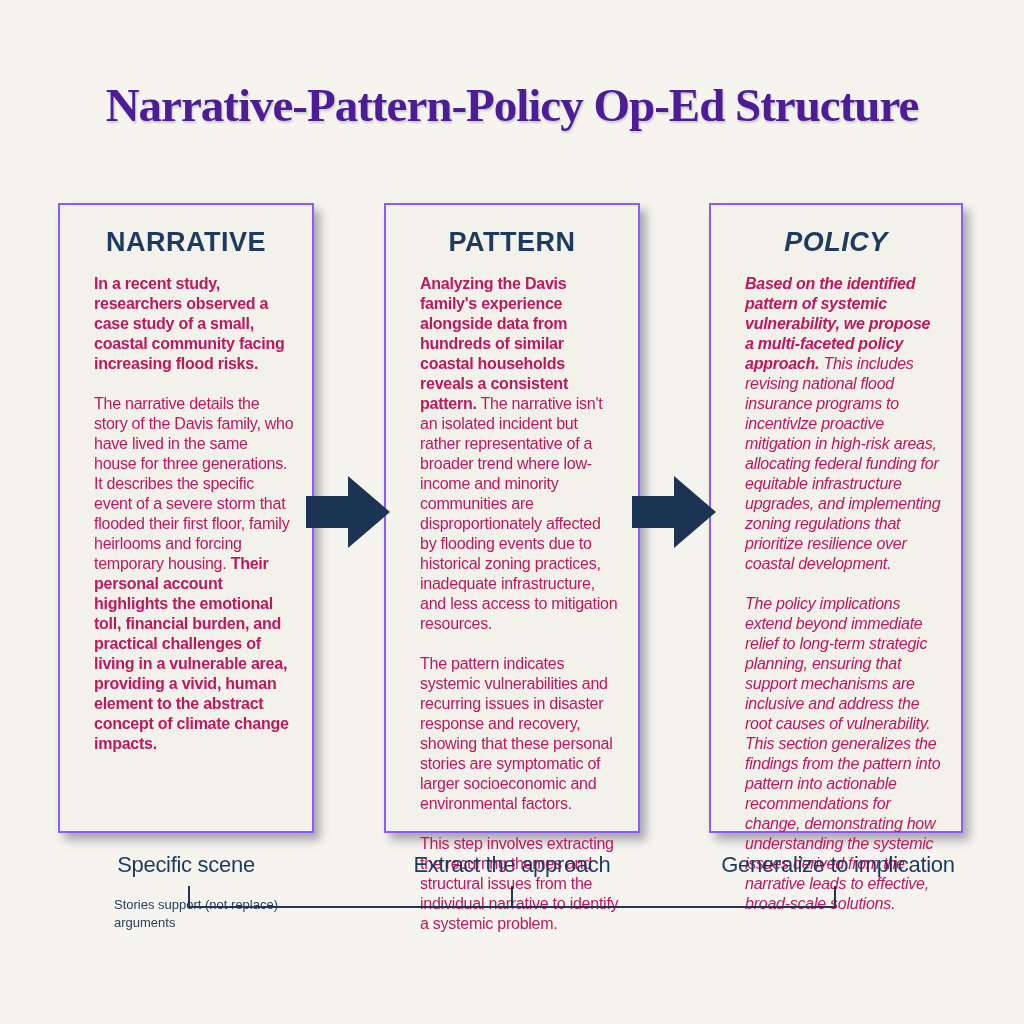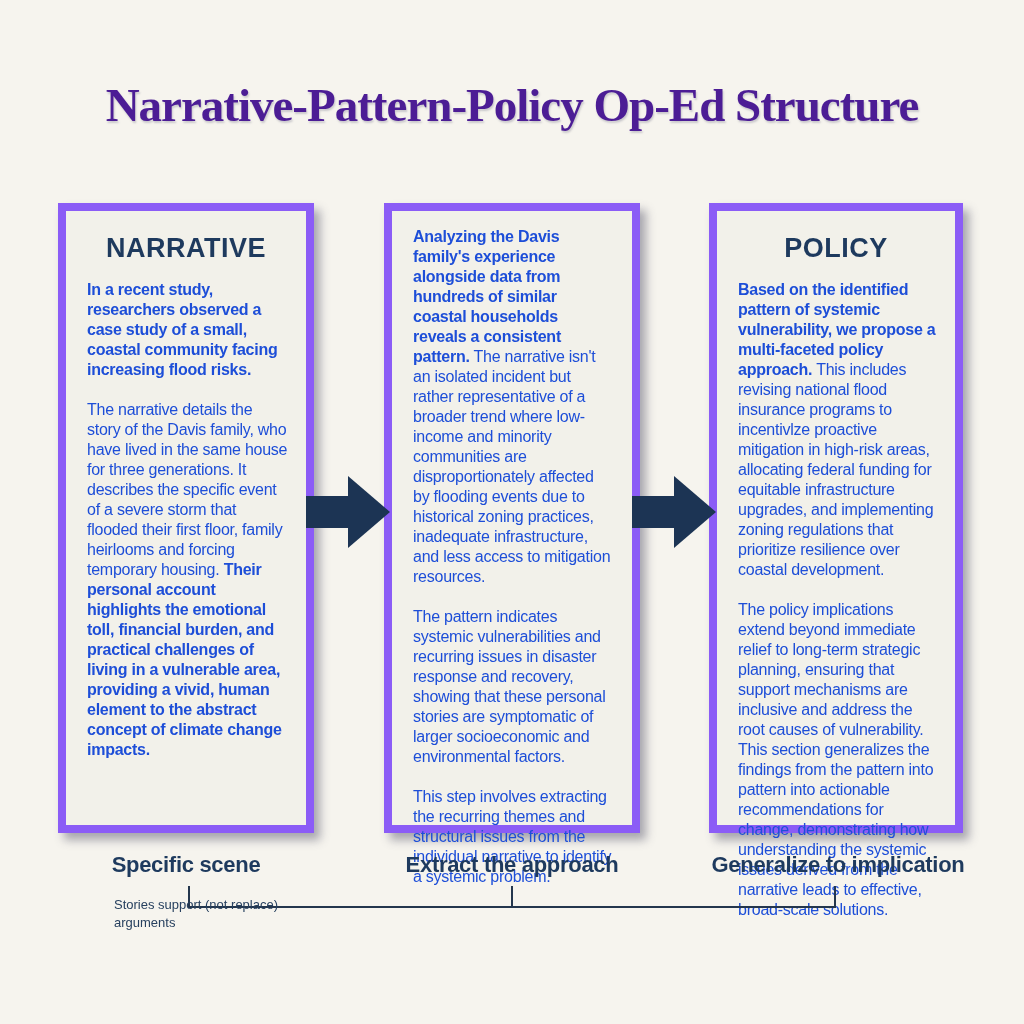--- a/index.html
+++ b/index.html
@@ -20,41 +20,41 @@
     letter-spacing:-1px;
     color:#4c1d95;
     margin:0;
     text-shadow:1px 2px 2px rgba(120,120,140,0.35);
   }
   .card{
     position:absolute;
     top:203px;
     height:630px;
     background:#f2f1ea;
-    border:8px solid #8b5cf6;
+    border:2px solid #8b5cf6;
     box-shadow:6px 7px 9px rgba(70,70,95,0.45);
     box-sizing:border-box;
     padding:16px 18px 0 18px;
   }
   .card-narrative{left:58px;width:256px;}
   .card-pattern{left:384px;width:256px;}
-  .card-policy{left:709px;width:254px;}
+  .card-policy{left:709px;width:254px;font-style:italic;}
   .card h2{
     margin:6px 0 16px 0;
     text-align:center;
     font-size:27px;
     letter-spacing:0.5px;
     color:#1e3a5e;
   }
   .card-body p{
-    margin:0 0 20px 3px;
+    margin:0 0 20px 16px;
     font-size:16px;
     line-height:1.25;
     letter-spacing:-0.25px;
-    color:#1d4ed8;
+    color:#be185d;
     white-space:pre-line;
   }
   .card-body .b{font-weight:bold;}
   .arrow{
     position:absolute;
     top:476px;
     width:84px;height:72px;
   }
   .arrow .shaft{
     position:absolute;
@@ -71,21 +71,21 @@
     border-top:36px solid transparent;
     border-bottom:36px solid transparent;
   }
   .arrow-1{left:306px;}
   .arrow-2{left:632px;}
   .step-label{
     position:absolute;
     top:852px;
     width:320px;
     text-align:center;
-    font-weight:bold;
+    font-weight:normal;
     font-size:22px;
     letter-spacing:-0.3px;
     color:#1e3a5e;
   }
   .label-1{left:26px;}
   .label-2{left:352px;}
   .label-3{left:678px;}
   .bracket{
     position:absolute;
     left:188px;top:886px;
@@ -117,20 +117,21 @@
 
 <section class="card card-narrative">
   <h2>NARRATIVE</h2>
   <div class="card-body">
       <p><span class="b">In a recent study, researchers observed a case study of a small, coastal community facing increasing flood risks.</span></p>
       <p><span>The narrative details the story of the Davis family, who have lived in the same house for three generations. It describes the specific event of a severe storm that flooded their first floor, family heirlooms and forcing temporary housing. </span><span class="b">Their personal account highlights the emotional toll, financial burden, and practical challenges of living in a vulnerable area, providing a vivid, human element to the abstract concept of climate change impacts.</span></p>
     </div>
 </section>
 
 <section class="card card-pattern">
+  <h2>PATTERN</h2>
   <div class="card-body">
       <p><span class="b">Analyzing the Davis family's experience alongside data from hundreds of similar coastal households reveals a consistent pattern.</span><span> The narrative isn't an isolated incident but rather representative of a broader trend where low-income and minority communities are disproportionately affected by flooding events due to historical zoning practices, inadequate infrastructure, and less access to mitigation resources.</span></p>
       <p><span>The pattern indicates systemic vulnerabilities and recurring issues in disaster response and recovery, showing that these personal stories are symptomatic of larger socioeconomic and environmental factors.</span></p>
       <p><span>This step involves extracting the recurring themes and structural issues from the individual narrative to identify a systemic problem.</span></p>
     </div>
 </section>
 
 <section class="card card-policy">
   <h2>POLICY</h2>
   <div class="card-body">

